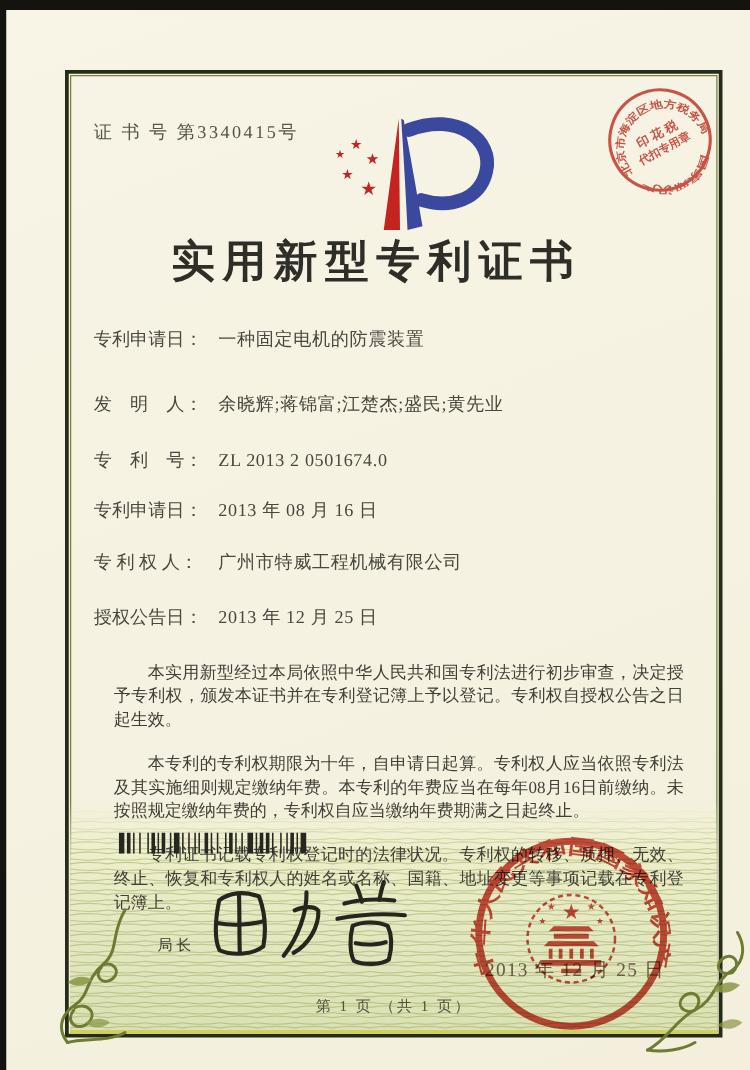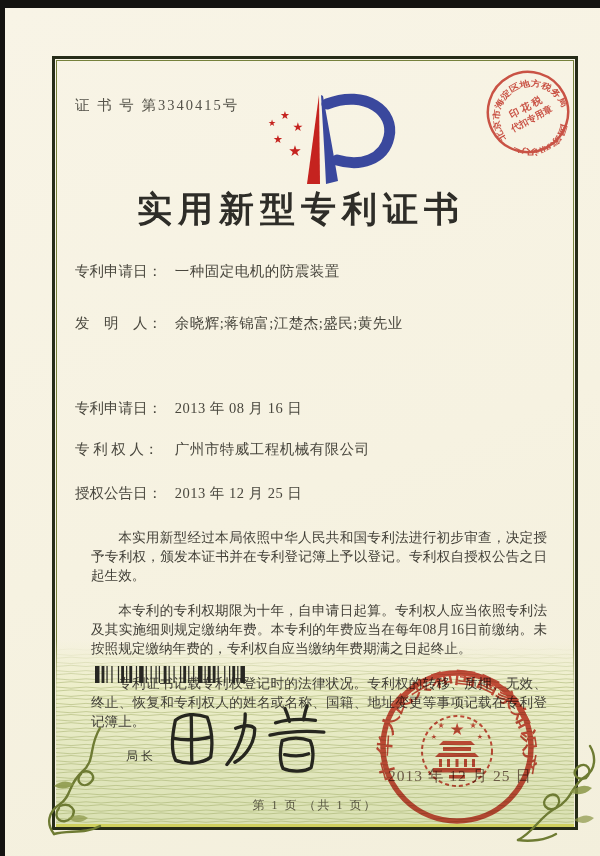--- a/index.html
+++ b/index.html
@@ -133,20 +133,24 @@
   <div class="title">实用新型专利证书</div>
 
   <div class="field-row" style="top:254px">
     <span class="field-label">专利申请日：</span>
     <span class="field-value">一种固定电机的防震装置</span>
   </div>
   <div class="field-row" style="top:306px">
     <span class="field-label">发　明　人：</span>
     <span class="field-value">余晓辉;蒋锦富;江楚杰;盛民;黄先业</span>
   </div>
+  <div class="field-row" style="top:351px">
+    <span class="field-label">专　利　号：</span>
+    <span class="field-value">ZL 2013 2 0501674.0</span>
+  </div>
   <div class="field-row" style="top:391px">
     <span class="field-label">专利申请日：</span>
     <span class="field-value">2013 年 08 月 16 日</span>
   </div>
   <div class="field-row" style="top:432px">
     <span class="field-label">专 利 权 人：</span>
     <span class="field-value">广州市特威工程机械有限公司</span>
   </div>
   <div class="field-row" style="top:476px">
     <span class="field-label">授权公告日：</span>

